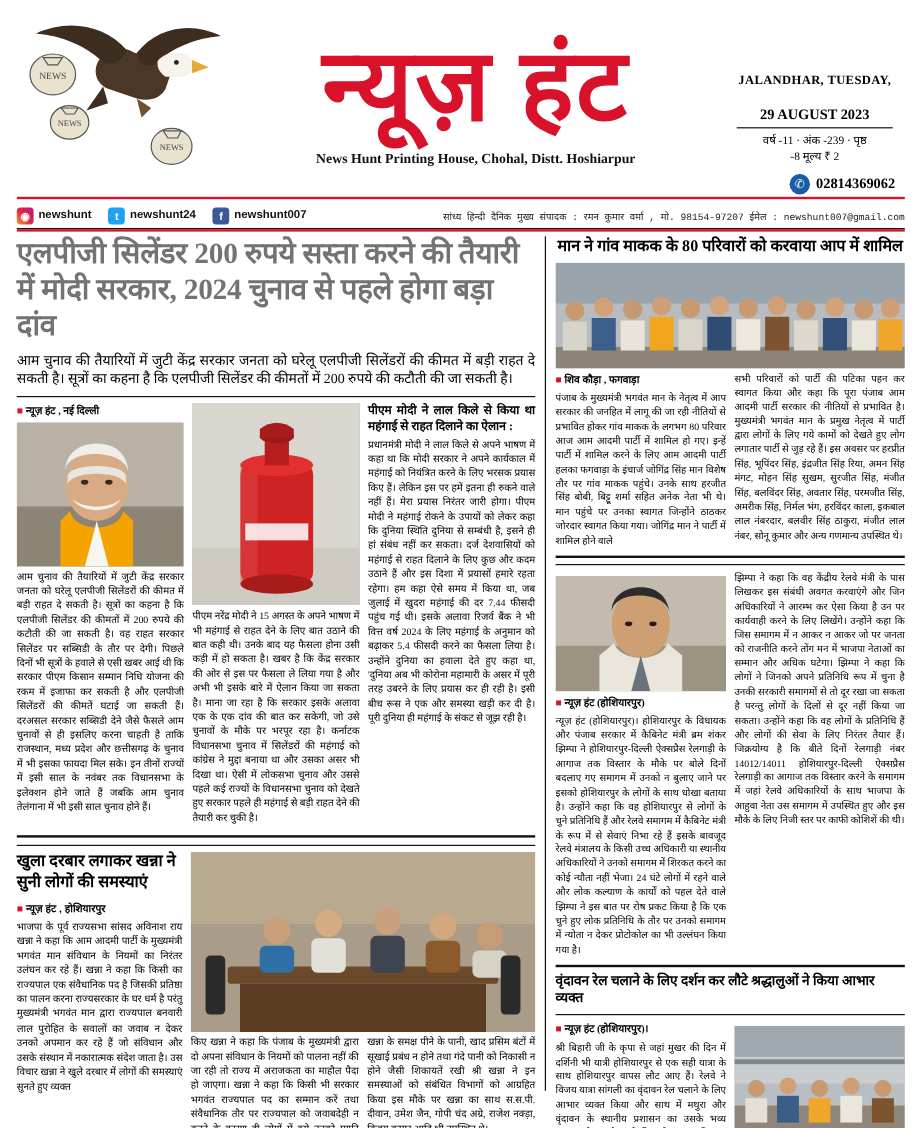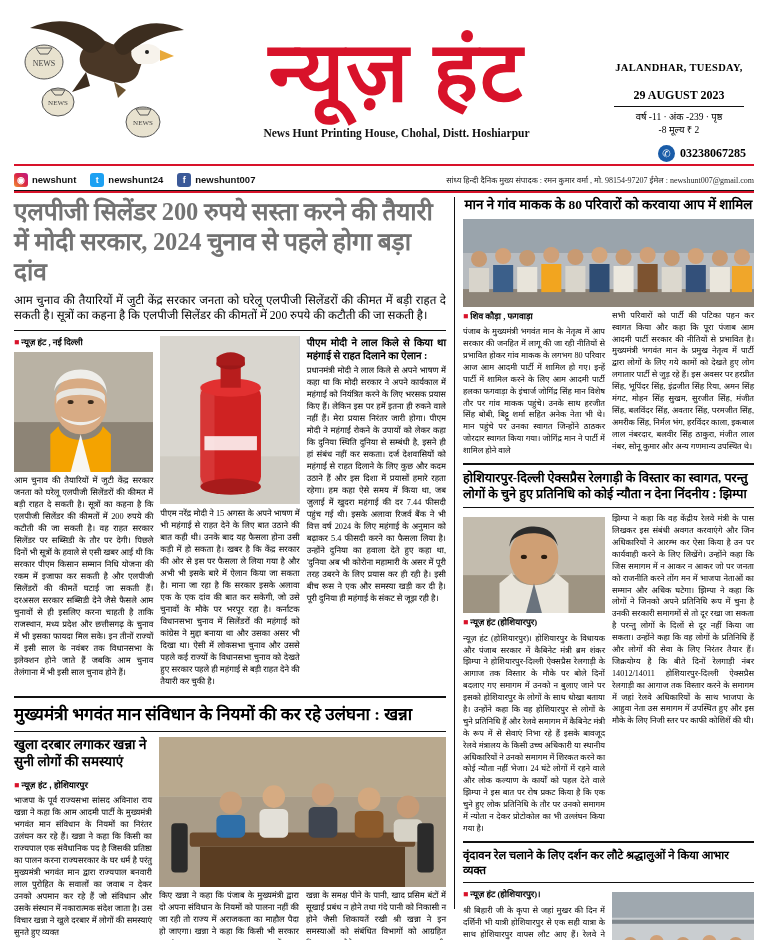--- a/index.html
+++ b/index.html
@@ -58,21 +58,21 @@
   .soc-ico {
     width: 14px; height: 14px; border-radius: 3px; color: #fff;
     font-size: 9px; display: flex; align-items: center; justify-content: center;
     font-weight: bold;
   }
   .ico-insta { background: linear-gradient(45deg,#f09433,#dc2743,#bc1888); }
   .ico-tw { background: #1da1f2; }
   .ico-fb { background: #3b5998; }
   .soc-label { font-size: 9.5px; font-weight: bold; color: #111; }
   .soc-spacer { flex: 1; }
-  .credits { font-size: 8px; color: #222; font-family: Liberation Serif, serif; }
+  .credits { font-size: 8px; color: #222; font-family: Liberation Mono, monospace; }
   .rule-thin { border-top: 1px solid #111; }
   .rule-red2 { border-top: 2px solid #d8122a; margin-bottom: 4px; }
 
   
   .body-grid { display: flex; gap: 8px; height: 712px; }
   .col-left { width: 432px; flex: none; }
   .vrule { width: 1px; background: #111; flex: none; }
   .col-right { flex: 1; }
 
   
@@ -185,21 +185,21 @@
     <div class="mast-right">
       <div class="mr-line1">JALANDHAR, TUESDAY,</div>
       <div class="mr-line2">29 AUGUST 2023</div>
       <div class="mr-rule"></div>
       <div class="mr-line3">वर्ष -11  ·  अंक -239  ·  पृष्ठ</div>
       <div class="mr-line4">-8 मूल्य ₹ 2</div>
     </div>
 
     <div class="phone-row">
       <span class="phone-circle">✆</span>
-      <span class="phone-num">03238067285</span>
+      <span class="phone-num">02814369062</span>
     </div>
   </div>
 
   <div class="rule-red"></div>
   <div class="social-bar">
     <span class="soc">
       <span class="soc-ico ico-insta">◉</span>
       <span class="soc-label">newshunt</span>
     </span>
     <span class="soc">
@@ -269,21 +269,20 @@
         </div>
 
         <div class="s3col">
           <div class="subhead-in">पीएम मोदी ने लाल किले से किया था महंगाई से राहत दिलाने का ऐलान :</div>
           <div>प्रधानमंत्री मोदी ने लाल किले से अपने भाषण में कहा था कि मोदी सरकार ने अपने कार्यकाल में महंगाई को नियंत्रित करने के लिए भरसक प्रयास किए हैं। लेकिन इस पर हमें इतना ही रुकने वाले नहीं हैं। मेरा प्रयास निरंतर जारी होगा। पीएम मोदी ने महंगाई रोकने के उपायों को लेकर कहा कि दुनिया स्थिति दुनिया से सम्बंधी है, इसने ही हां संबंध नहीं कर सकता। दर्ज देशवासियों को महंगाई से राहत दिलाने के लिए कुछ और कदम उठाने हैं और इस दिशा में प्रयासों हमारे रहता रहेगा। हम कहा ऐसे समय में किया था, जब जुलाई में खुदरा महंगाई की दर 7.44 फीसदी पहुंच गई थी। इसके अलावा रिजर्व बैंक ने भी वित्त वर्ष 2024 के लिए महंगाई के अनुमान को बढ़ाकर 5.4 फीसदी करने का फैसला लिया है। उन्होंने दुनिया का हवाला देते हुए कहा था, 'दुनिया अब भी कोरोना महामारी के असर में पूरी तरह उबरने के लिए प्रयास कर ही रही है। इसी बीच रूस ने एक और समस्या खड़ी कर दी है। पूरी दुनिया ही महंगाई के संकट से जूझ रही है।</div>
         </div>
       </div>
 
       <div class="hr-after-head" style="border-top:2px solid #111;margin-top:8px;"></div>
 
-      <div class="hl2">मुख्यमंत्री भगवंत मान संविधान के नियमों की कर रहे उलंघना : खन्ना</div>
       <div class="hr-after-head"></div>
       <div class="bl-grid">
         <div style="width:138px;flex:none;">
           <div class="hl2b" style="margin-top:0">खुला दरबार लगाकर खन्ना ने सुनी लोगों की समस्याएं</div>
           <div class="byline" style="margin-top:8px;">
             <span class="dot">■</span>
             <span>न्यूज़ हंट ,</span>
             <span class="place">होशियारपुर</span>
           </div>
           <div class="s3col" style="margin-top:4px;">भाजपा के पूर्व राज्यसभा सांसद अविनाश राय खन्ना ने कहा कि आम आदमी पार्टी के मुख्यमंत्री भगवंत मान संविधान के नियमों का निरंतर उलंघन कर रहे हैं। खन्ना ने कहा कि किसी का राज्यपाल एक संवैधानिक पद है जिसकी प्रतिष्ठा का पालन करना राज्यसरकार के घर धर्म है परंतु मुख्यमंत्री भगवंत मान द्वारा राज्यपाल बनवारी लाल पुरोहित के सवालों का जवाब न देकर उनको अपमान कर रहे हैं जो संविधान और उसके संस्थान में नकारात्मक संदेश जाता है। उस विचार खन्ना ने खुले दरबार में लोगों की समस्याएं सुनते हुए व्यक्त</div>
@@ -368,21 +367,20 @@
             <span>शिव कौड़ा ,</span>
             <span class="place">फगवाड़ा</span>
           </div>
           <div>पंजाब के मुख्यमंत्री भगवंत मान के नेतृत्व में आप सरकार की जनहित में लागू की जा रही नीतियों से प्रभावित होकर गांव माकक के लगभग 80 परिवार आज आम आदमी पार्टी में शामिल हो गए। इन्हें पार्टी में शामिल करने के लिए आम आदमी पार्टी हलका फगवाड़ा के इंचार्ज जोगिंद्र सिंह मान विशेष तौर पर गांव माकक पहुंचे। उनके साथ हरजीत सिंह बोबी, बिट्टू शर्मा सहित अनेक नेता भी थे। मान पहुंचे पर उनका स्वागत जिन्होंने ठाठकर जोरदार स्वागत किया गया। जोगिंद्र मान ने पार्टी में शामिल होने वाले</div>
         </div>
         <div class="rcol">सभी परिवारों को पार्टी की पटिका पहन कर स्वागत किया और कहा कि पूरा पंजाब आम आदमी पार्टी सरकार की नीतियों से प्रभावित है। मुख्यमंत्री भगवंत मान के प्रमुख नेतृत्व में पार्टी द्वारा लोगों के लिए गये कामों को देखते हुए लोग लगातार पार्टी से जुड़ रहे हैं। इस अवसर पर हरप्रीत सिंह, भूपिंदर सिंह, इंद्रजीत सिंह रिया, अमन सिंह मंगट, मोहन सिंह सुखम, सुरजीत सिंह, मंजीत सिंह, बलविंदर सिंह, अवतार सिंह, परमजीत सिंह, अमरीक सिंह, निर्मल भंग, हरविंदर काला, इकबाल लाल नंबरदार, बलवीर सिंह ठाकुरा, मंजीत लाल नंबर, सोनू कुमार और अन्य गणमान्य उपस्थित थे।</div>
       </div>
 
       <div class="hr-r-thick"></div>
 
-      <div class="r-head2" style="margin-top:0">होशियारपुर-दिल्ली ऐक्सप्रैस रेलगाड़ी के विस्तार का स्वागत, परन्तु लोगों के चुने हुए प्रतिनिधि को कोई न्यौता न देना निंदनीय : झिम्पा</div>
       <div class="hr-r"></div>
       <div class="r2">
         <div class="rcol">
           <div class="photo r-photo-sq">
             <svg width="100%" height="100%" viewBox="0 0 140 96" preserveAspectRatio="xMidYMid slice">
               <rect width="140" height="96" fill="#c3bcae"></rect>
               <rect y="58" width="140" height="38" fill="#9e9482"></rect>
               <ellipse cx="70" cy="40" rx="24" ry="28" fill="#cf9f74"></ellipse>
               <path d="M46 30 C48 12 92 12 94 32 C92 18 84 10 70 10 C56 10 46 18 46 30 Z" fill="#2b2b2b"></path>
               <ellipse cx="60" cy="40" rx="3" ry="2" fill="#2a1c10"></ellipse>

